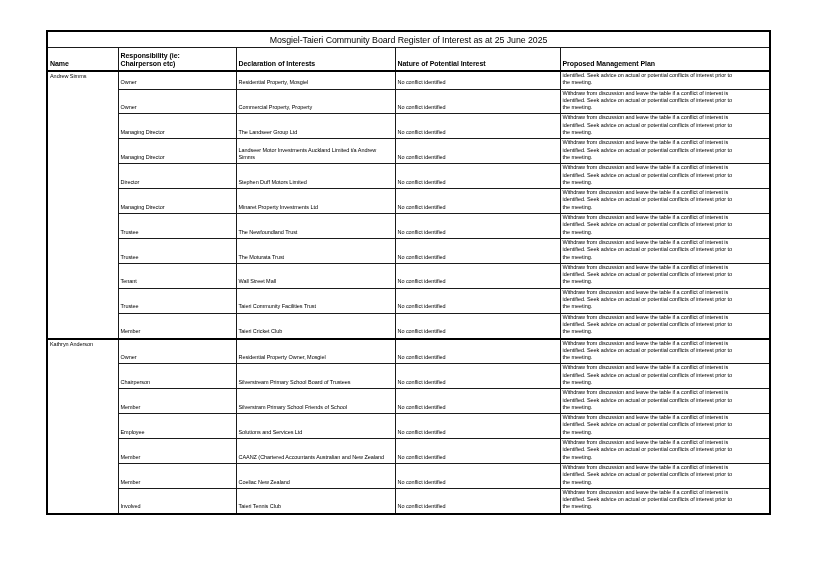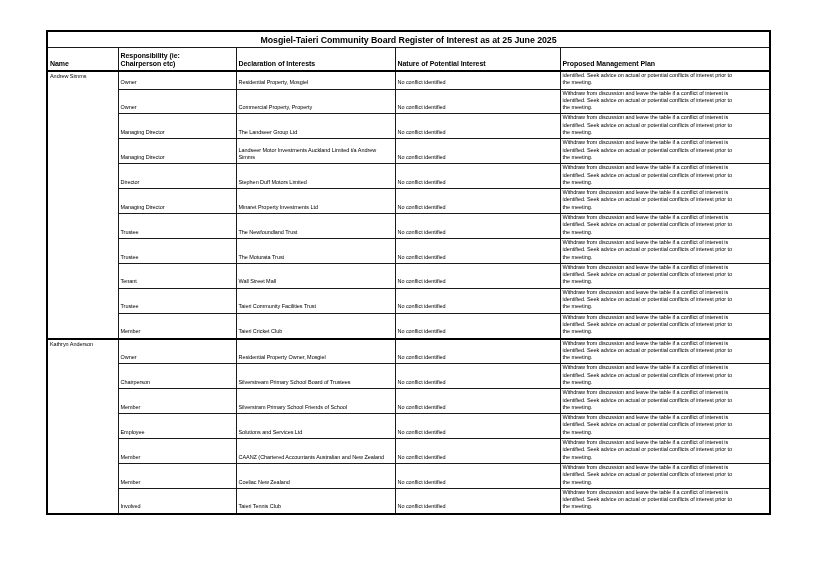--- a/index.html
+++ b/index.html
@@ -41,21 +41,21 @@
     vertical-align: bottom;
     text-align: left;
     font-weight: normal;
     white-space: pre-line;
     word-wrap: break-word;
   }
   tr.title-row td {
     height: 13px;
     text-align: center;
     vertical-align: bottom;
-    font-weight: bold;
+    font-weight: normal;
     font-size: 8.8px;
     line-height: 10px;
     white-space: nowrap;
     border-bottom: 1px solid #1a1a1a;
   }
   tr.header-row th {
     height: 20px;
     font-weight: bold;
     font-size: 7px;
     line-height: 8.2px;

